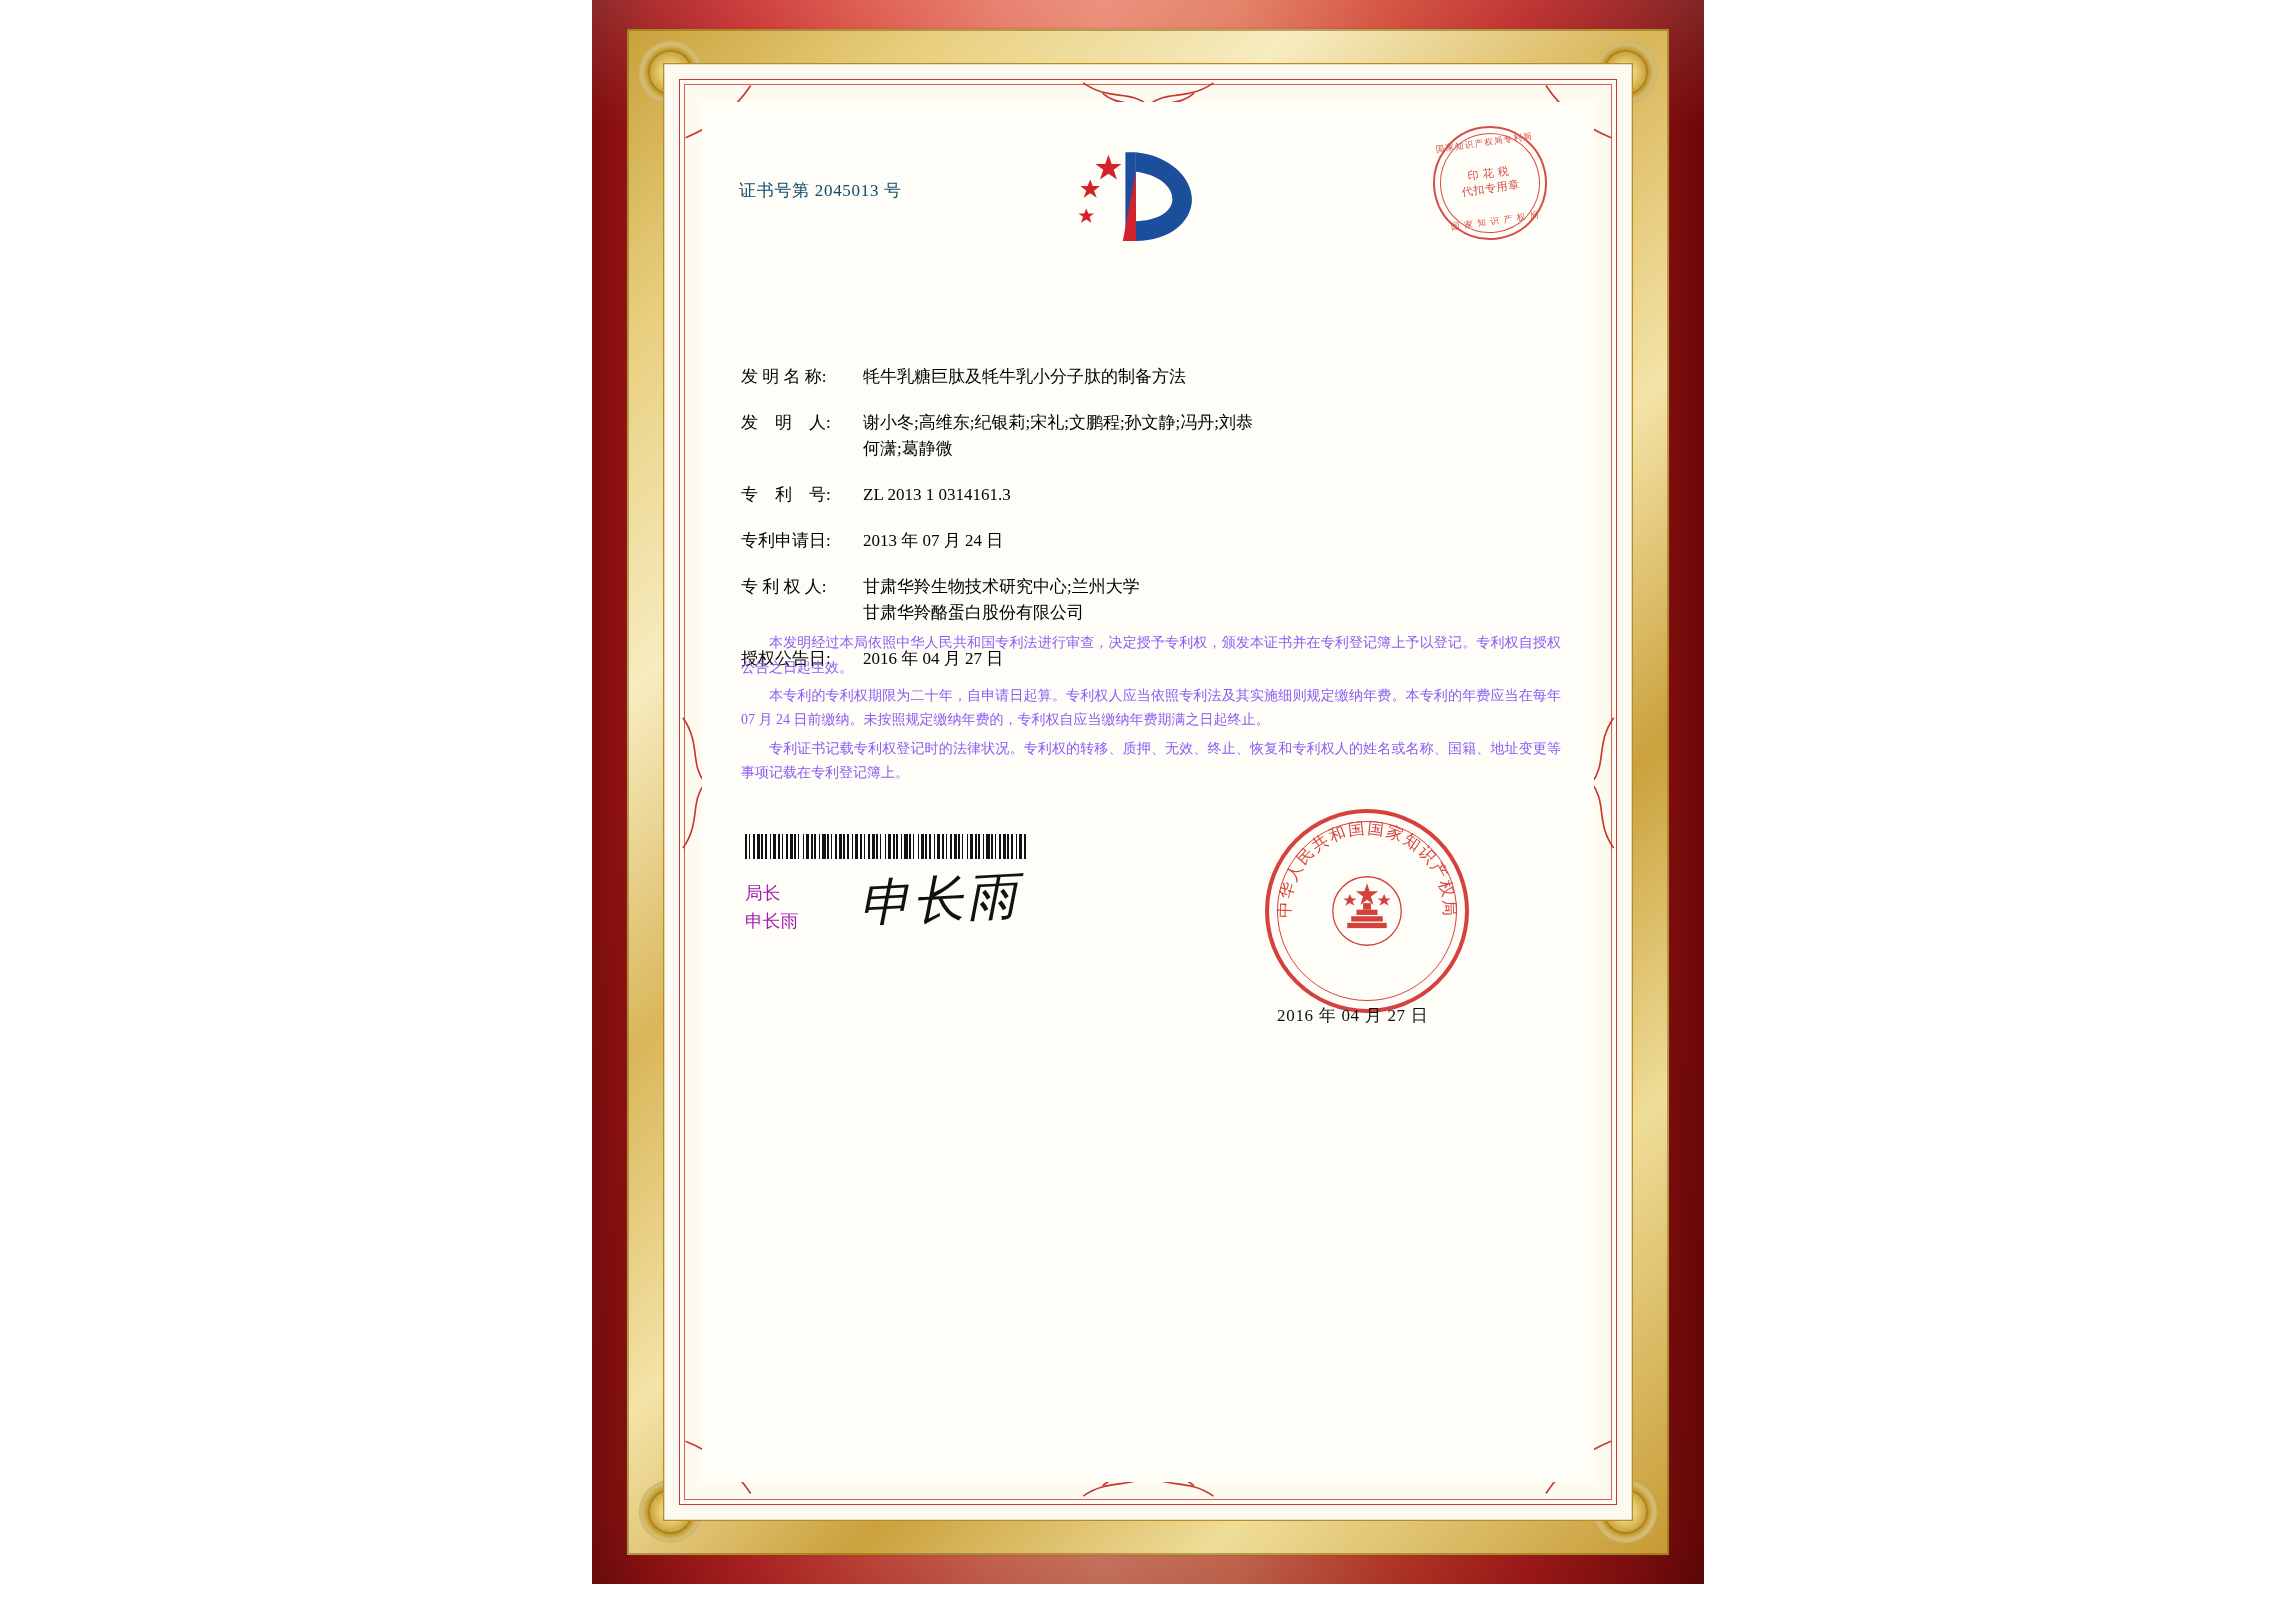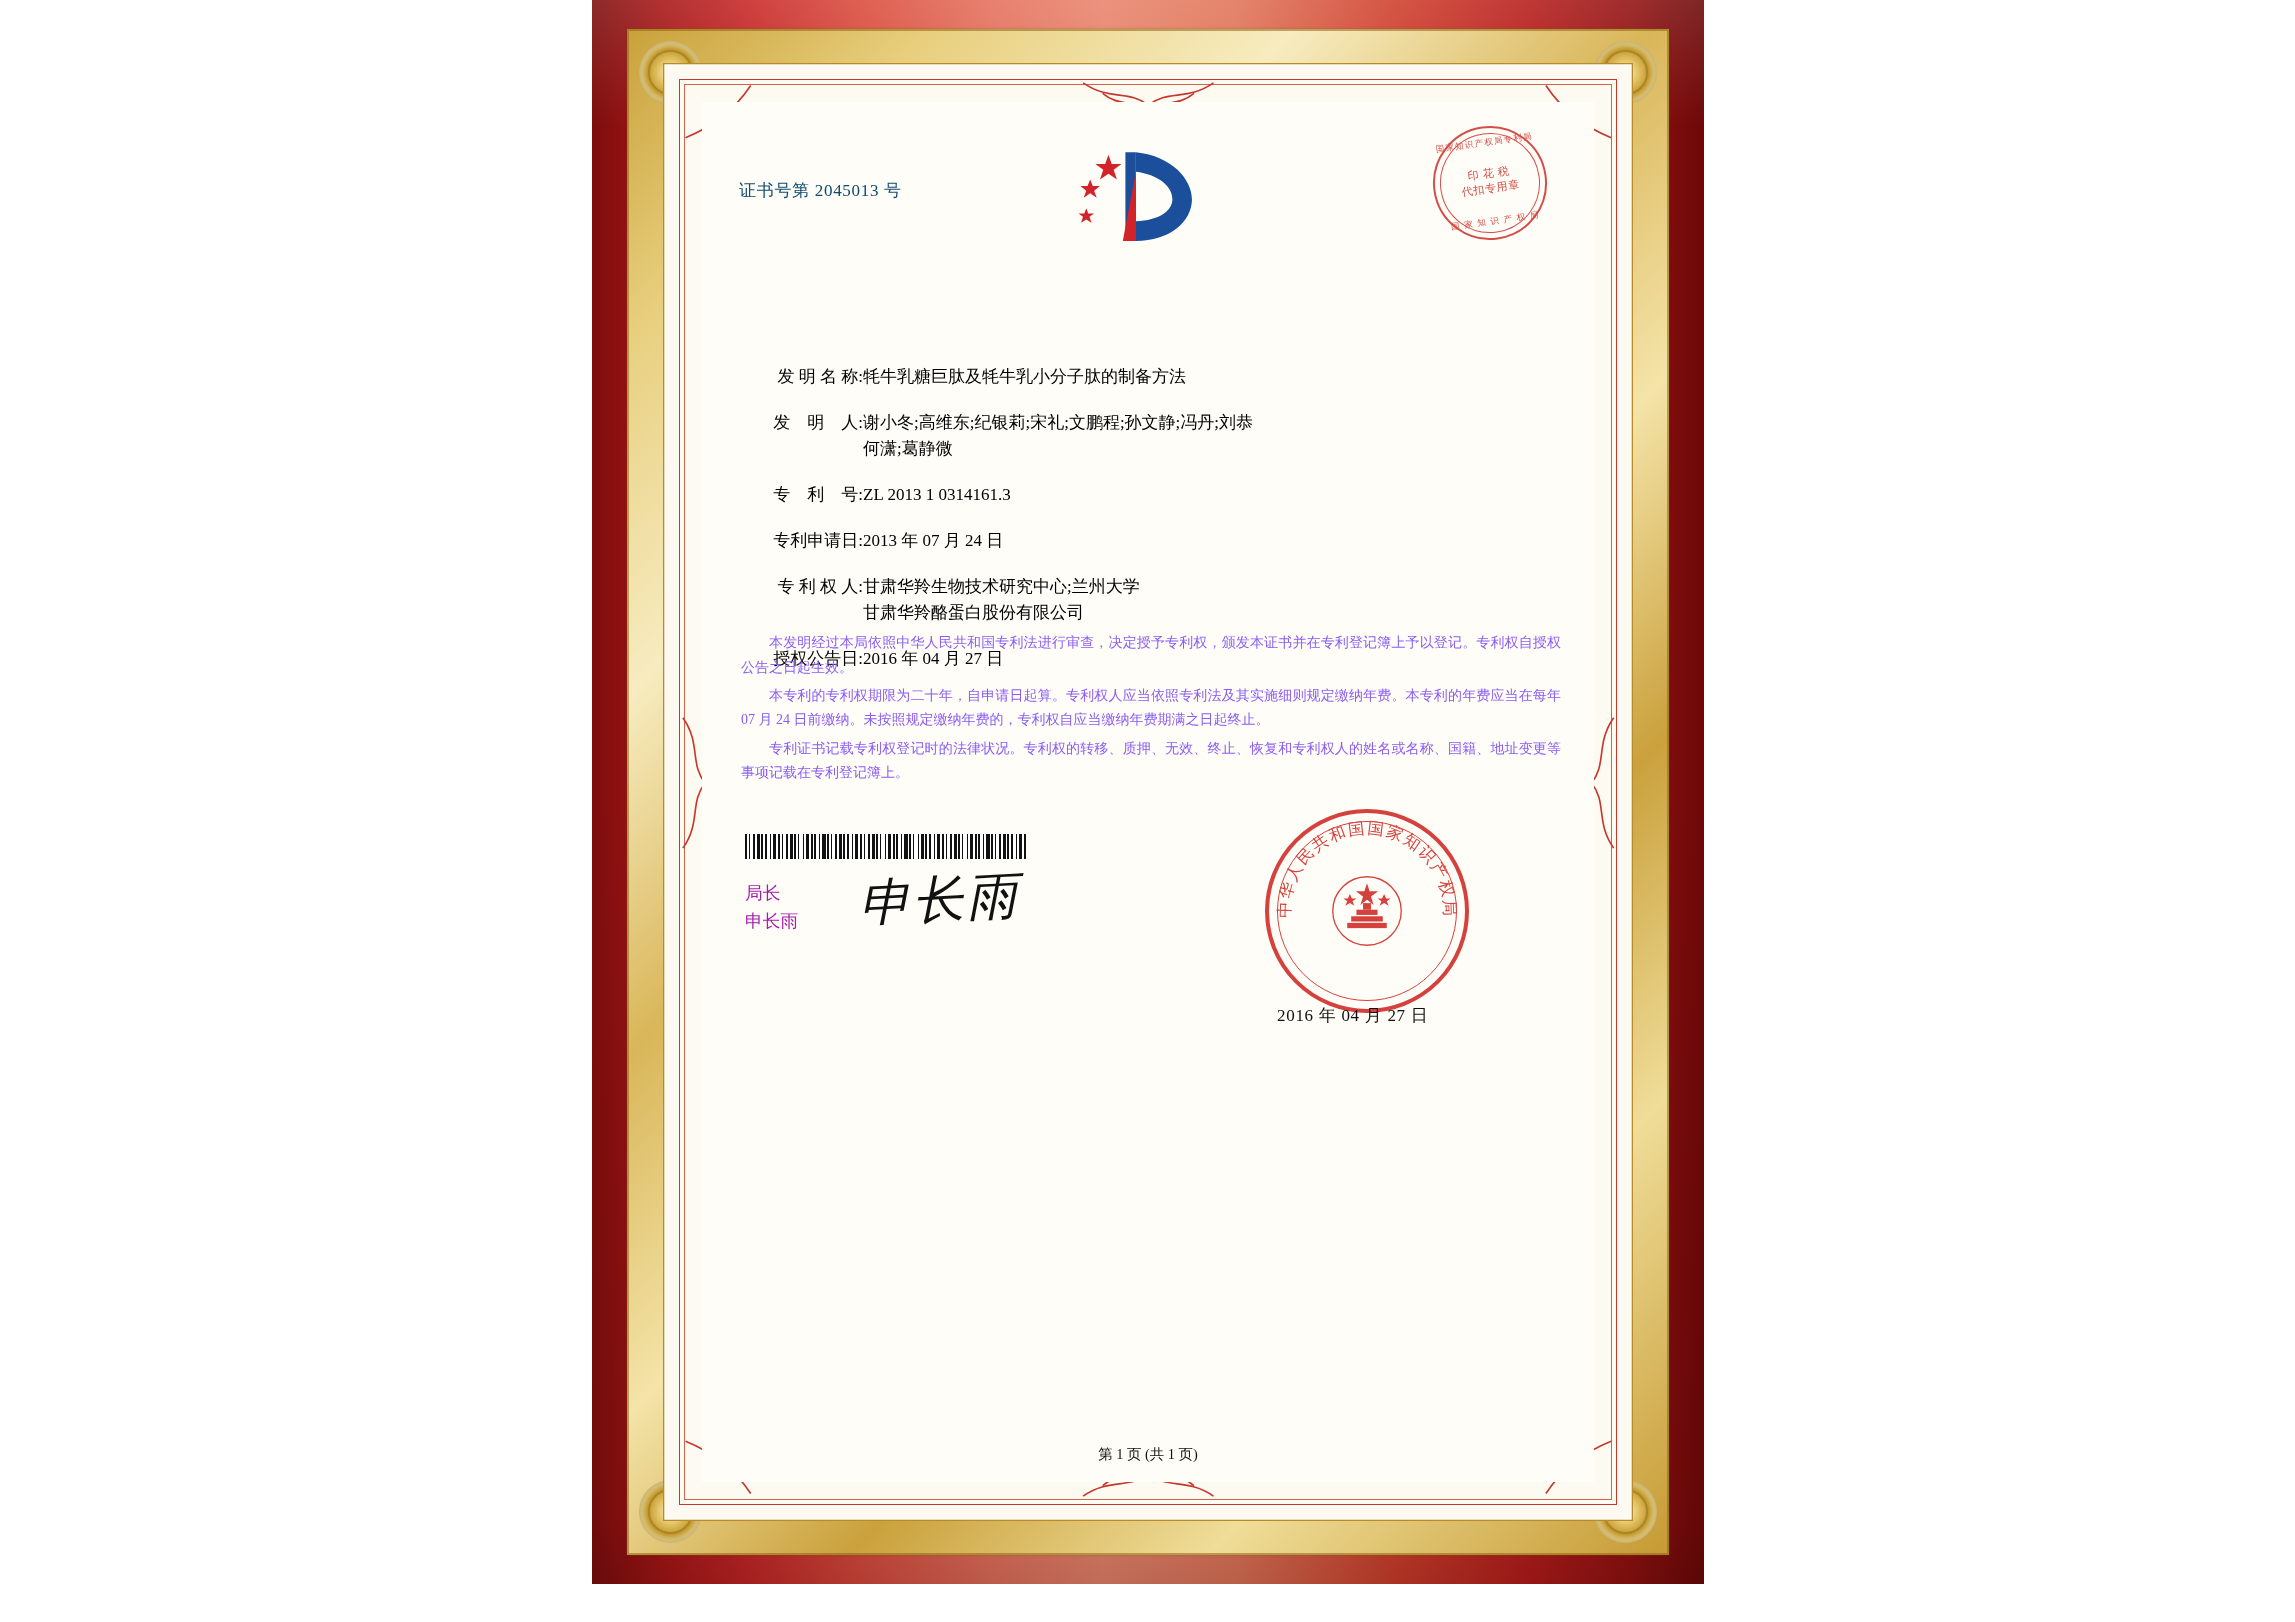--- a/index.html
+++ b/index.html
@@ -188,21 +188,20 @@
   .field-row {
     display: flex;
     align-items: flex-start;
     margin-bottom: 19.6px;
     line-height: 1.55;
   }
   .field-label {
     flex: 0 0 auto;
     white-space: pre;
     min-width: 122px;
-    text-align: right;
   }
   .field-value {
     flex: 1 1 auto;
     white-space: pre-line;
   }
 
   .paragraphs {
     position: absolute;
     left: 39px; right: 33px; top: 529px;
     font-size: 14px;
@@ -411,17 +410,16 @@
           <polygon points="34,34 37,41 44,41 38,45 41,52 34,48 27,52 30,45 24,41 31,41" fill="#d2342f"></polygon>
           <polygon points="86,34 89,41 96,41 90,45 93,52 86,48 79,52 82,45 76,41 83,41" fill="#d2342f"></polygon>
           <rect x="36" y="68" width="48" height="8" fill="#d2342f"></rect>
           <rect x="30" y="78" width="60" height="8" fill="#d2342f"></rect>
           <rect x="44" y="58" width="32" height="8" fill="#d2342f"></rect>
           <rect x="54" y="48" width="12" height="10" fill="#d2342f"></rect>
         </svg>
       </div>
       <div class="seal-date">2016 年 04 月 27 日</div>
 
-      <div class="page-footer">第 1 页 (共 1 页)</div>
     </div>
   </div>
 </div>
 
 
 </body></html>

